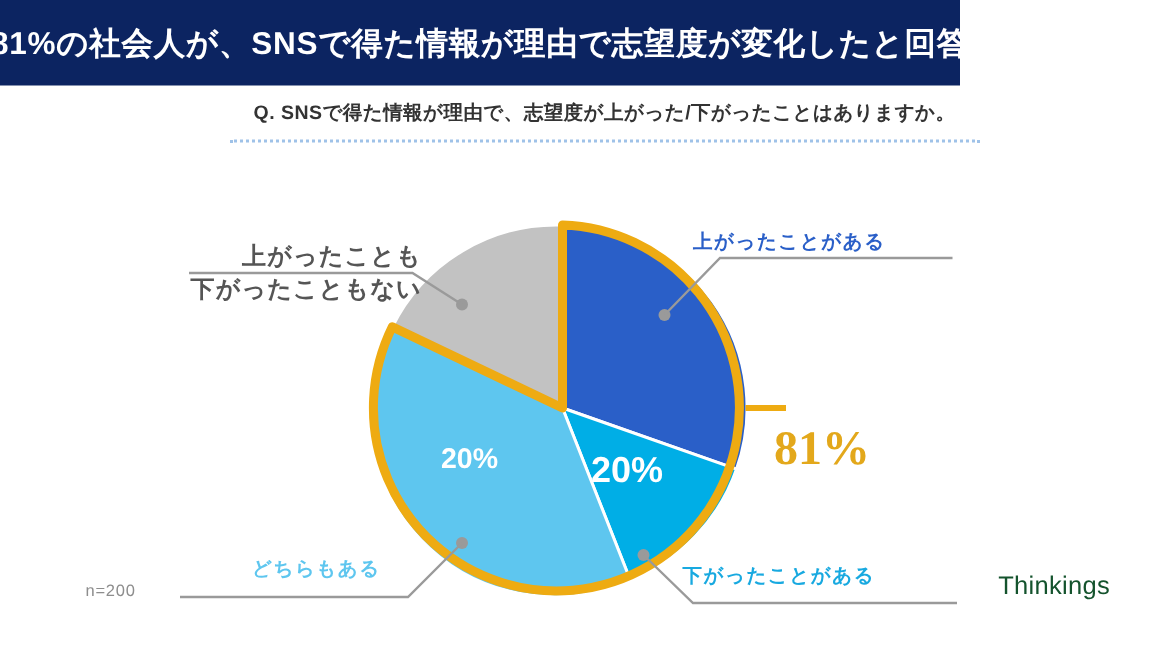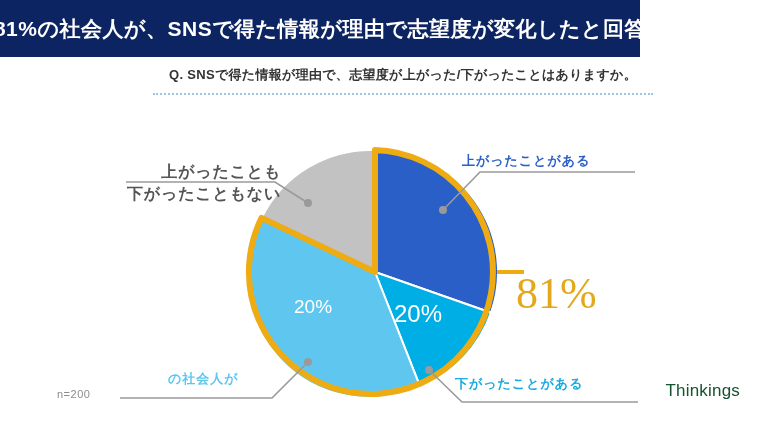--- a/index.html
+++ b/index.html
@@ -41,28 +41,28 @@
   .pie-svg{position:absolute;left:0;top:0;}
 
   
   .lbl{position:absolute;white-space:nowrap;font-size:13px;font-weight:bold;letter-spacing:1px;line-height:1.35;}
   .lbl-up{left:462px;top:152px;color:#2a5fc8;}
   .lbl-down{left:455px;top:375px;color:#18a9e0;}
   .lbl-both{left:168px;top:370px;color:#5ec6ef;}
   .lbl-none{left:127px;top:161px;color:#555555;text-align:right;font-size:16px;letter-spacing:.8px;}
 
   .big81{
-    position:absolute;left:516px;top:268px;
-    color:#e3a81b;font-size:44px;font-weight:normal;letter-spacing:0;
+    position:absolute;left:516px;top:280px;
+    color:#e3a81b;font-size:32px;font-weight:bold;letter-spacing:0;
     font-family:"Liberation Serif","DejaVu Serif",serif;
   }
 
   
   .slice-val{
-    position:absolute;color:#ffffff;font-weight:normal;font-size:24px;
+    position:absolute;color:#ffffff;font-weight:bold;font-size:24px;
     letter-spacing:0;
   }
   .v20{left:394px;top:190px;}
   .v24{left:427px;top:289px;}
   .v37{left:288px;top:314px;}
   .vgray{left:294px;top:186px;font-size:19px;color:#ffffff;}
 
   
   .nval{
     position:absolute;left:57px;top:388px;color:#8d8d8d;font-size:11px;
@@ -126,21 +126,21 @@
       </g>
     </svg>
 
     <div class="slice-val v20">20%</div>
     <div class="slice-val v37">37%</div>
     <div class="slice-val vgray">20%</div>
   </div>
 
   <div class="lbl lbl-down">下がったことがある</div>
   <div class="lbl lbl-up">上がったことがある</div>
-  <div class="lbl lbl-both">の社会人が</div>
+  <div class="lbl lbl-both">どちらもある</div>
   <div class="lbl lbl-none">
     <span>上がったことも</span><br>
     <span>下がったこともない</span>
   </div>
 
   <div class="big81">81%</div>
 
   <div class="nval">n=200</div>
   <div class="logo">Thinkings</div>
 

